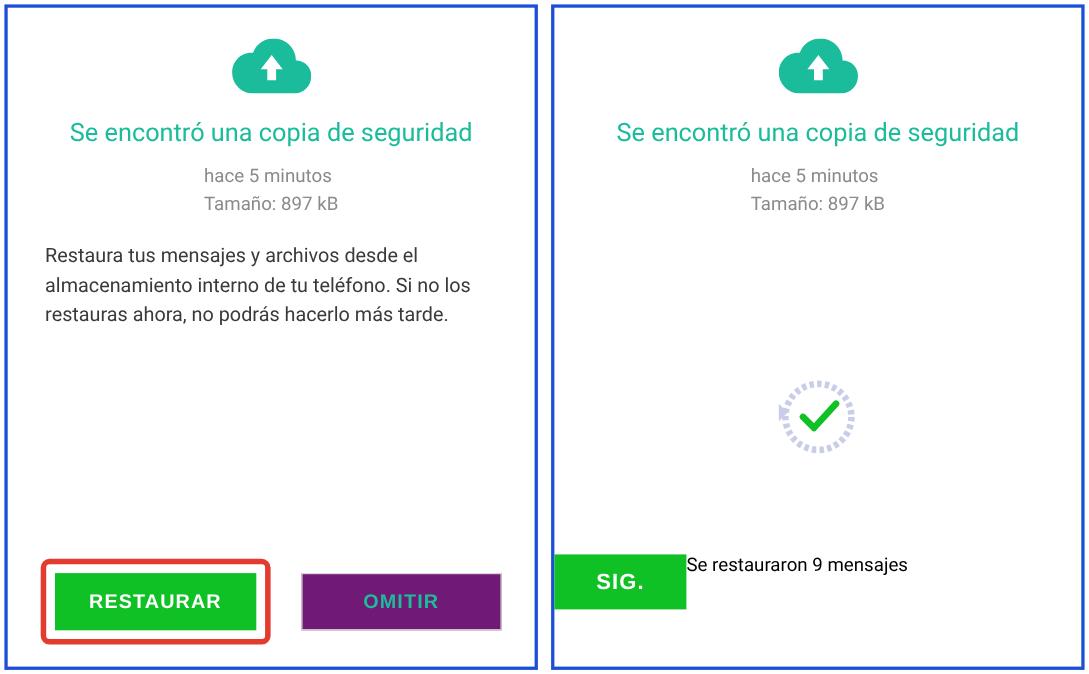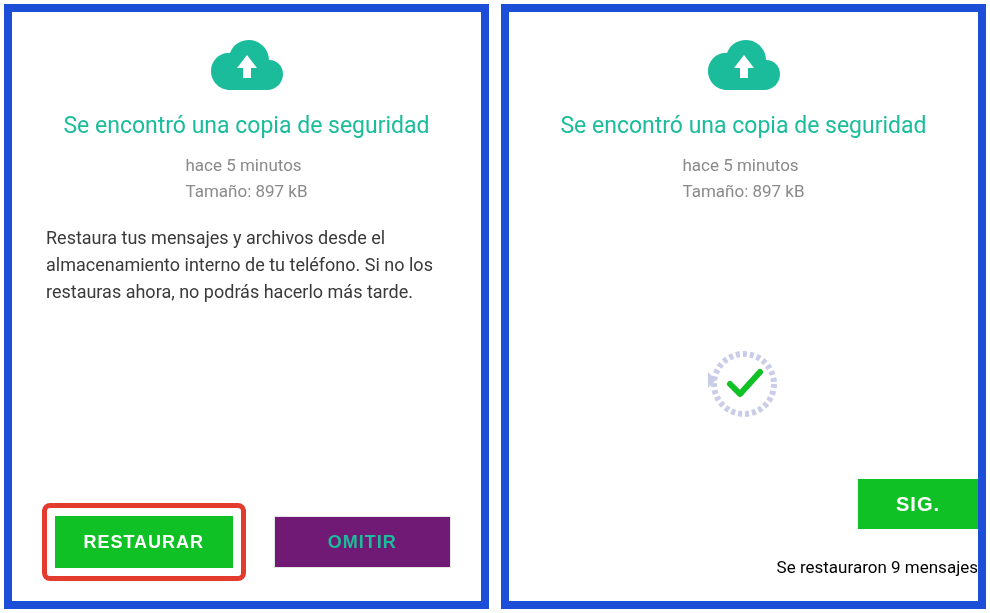--- a/index.html
+++ b/index.html
@@ -7,21 +7,21 @@
       font-family: -apple-system, BlinkMacSystemFont, "Segoe UI", Roboto, Arial, sans-serif;
       background: #fff;
       width: 990px;
       height: 613px;
       display: flex;
       gap: 12px;
       padding: 4px;
     }
     .panel {
       flex: 1;
-      border: 8px solid #1d4ed8;
+      border: 3px solid #1d4ed8;
       background: #fff;
       display: flex;
       flex-direction: column;
       align-items: center;
       padding: 28px 30px 24px;
       position: relative;
     }
     .cloud-icon {
       margin-bottom: 18px;
     }
@@ -107,22 +107,22 @@
       color: #000000;
       font-size: 17px;
       text-align: center;
     }
     .bottom-stack {
       position: absolute;
       bottom: 24px;
       left: 0;
       right: 0;
       display: flex;
-      flex-direction: column;
-      align-items: flex-end;
+      flex-direction: row;
+      align-items: flex-start;
     }
   </style>
 </head>
 <body>
 
 <div class="panel">
   <div class="cloud-icon">
     <svg width="72" height="50" viewBox="0 0 72 50">
       <path d="M58 20c0-11-9-20-20-20-9 0-16 5-19 13-1 0-1 0-2 0C8 13 0 21 0 31c0 10 8 19 19 19h37c9 0 16-7 16-16 0-8-6-14-14-14z" fill="#1bbc9b"></path>
       <path d="M36 15 L26 28 L32 28 L32 38 L40 38 L40 28 L46 28 Z" fill="#fff"></path>

